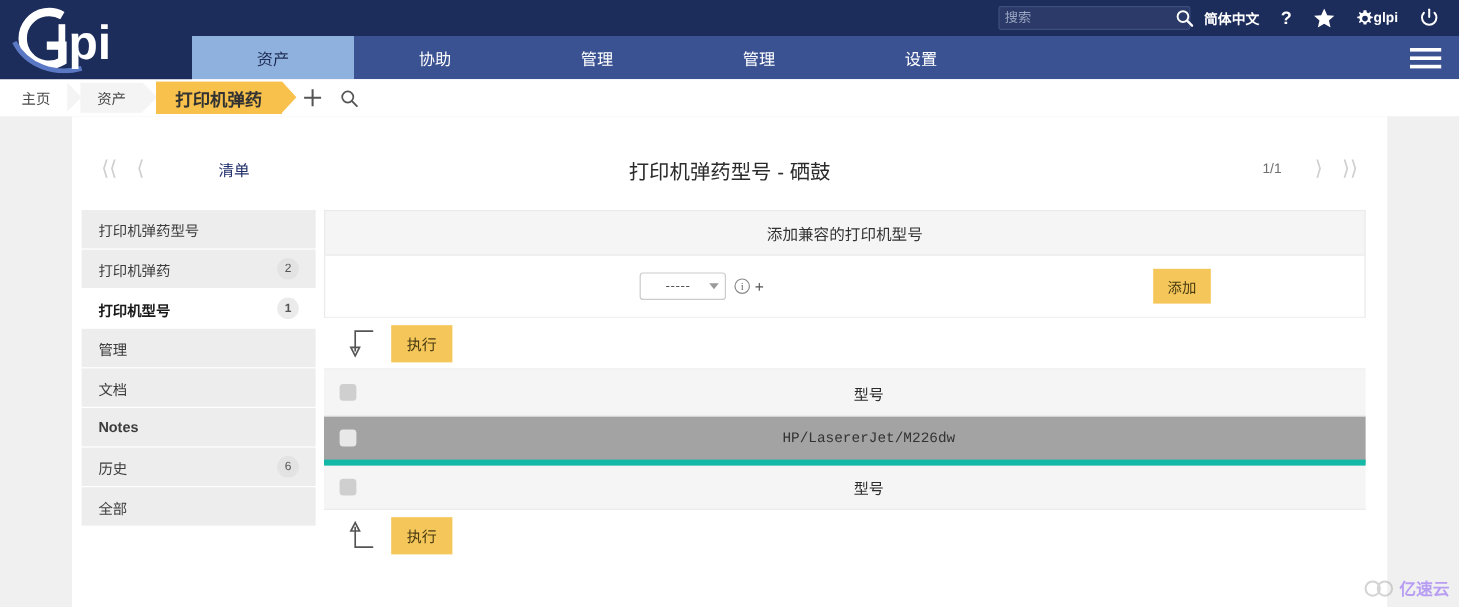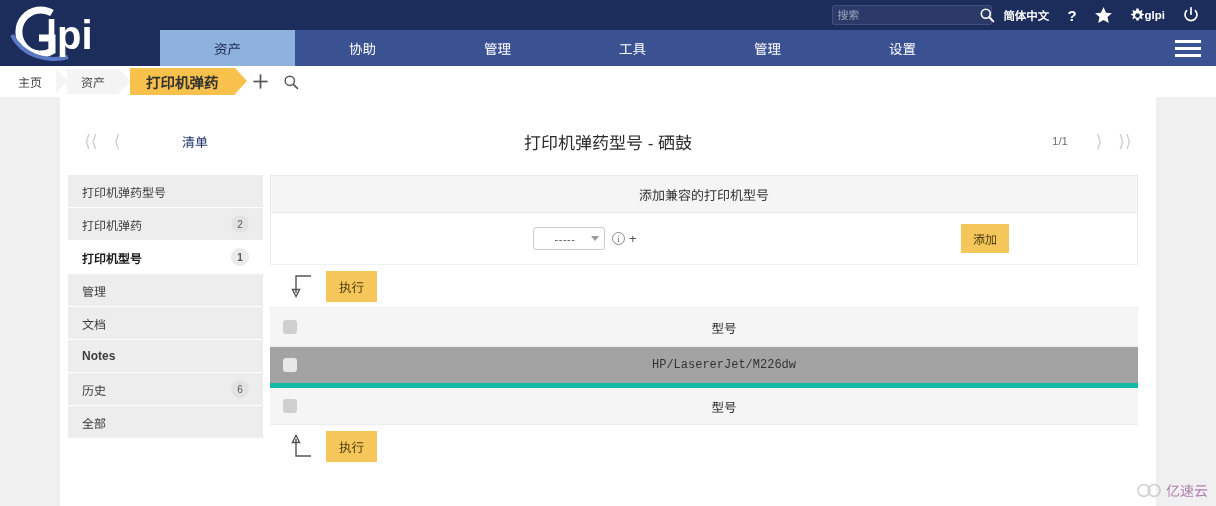--- a/index.html
+++ b/index.html
@@ -205,21 +205,21 @@
   .data-row .chk { background: #e8e8e8; }
   .col-head { font-size: 12.5px; color: #2b2b2b; }
   .cell-model { font-size: 12px; color: #333; }
 
   
   .watermark {
     position: absolute; right: 8px; bottom: 6px;
     display: flex; align-items: center; gap: 4px;
     opacity: 0.55; pointer-events: none;
   }
-  .wm-text { font-size: 14px; color: #701a75; font-weight: normal; }
+  .wm-text { font-size: 14px; color: #8b5cf6; font-weight: bold; }
 </style>
 </head>
 <body>
 
 <div class="topbar">
 
   <div class="logo-zone">
     <svg class="logo-svg" width="150" height="56" viewBox="0 0 150 56">
       <path d="M46 8 A22 22 0 1 0 46 46 L46 33 L33 33" fill="none" stroke="#ffffff" stroke-width="7"></path>
       <path d="M6 30 C16 50 40 58 62 52" fill="none" stroke="#5b78c4" stroke-width="4"></path>
@@ -262,21 +262,20 @@
       </svg>
     </div>
 
   </div>
 </div>
 
 <div class="mainnav">
   <div class="navitem active">资产</div>
   <div class="navitem">协助</div>
   <div class="navitem">管理</div>
-  <div class="navitem">工具</div>
   <div class="navitem">管理</div>
   <div class="navitem">设置</div>
   <div class="burger">
     <span></span>
     <span></span>
     <span></span>
   </div>
 </div>
 
 <div class="crumbbar">

